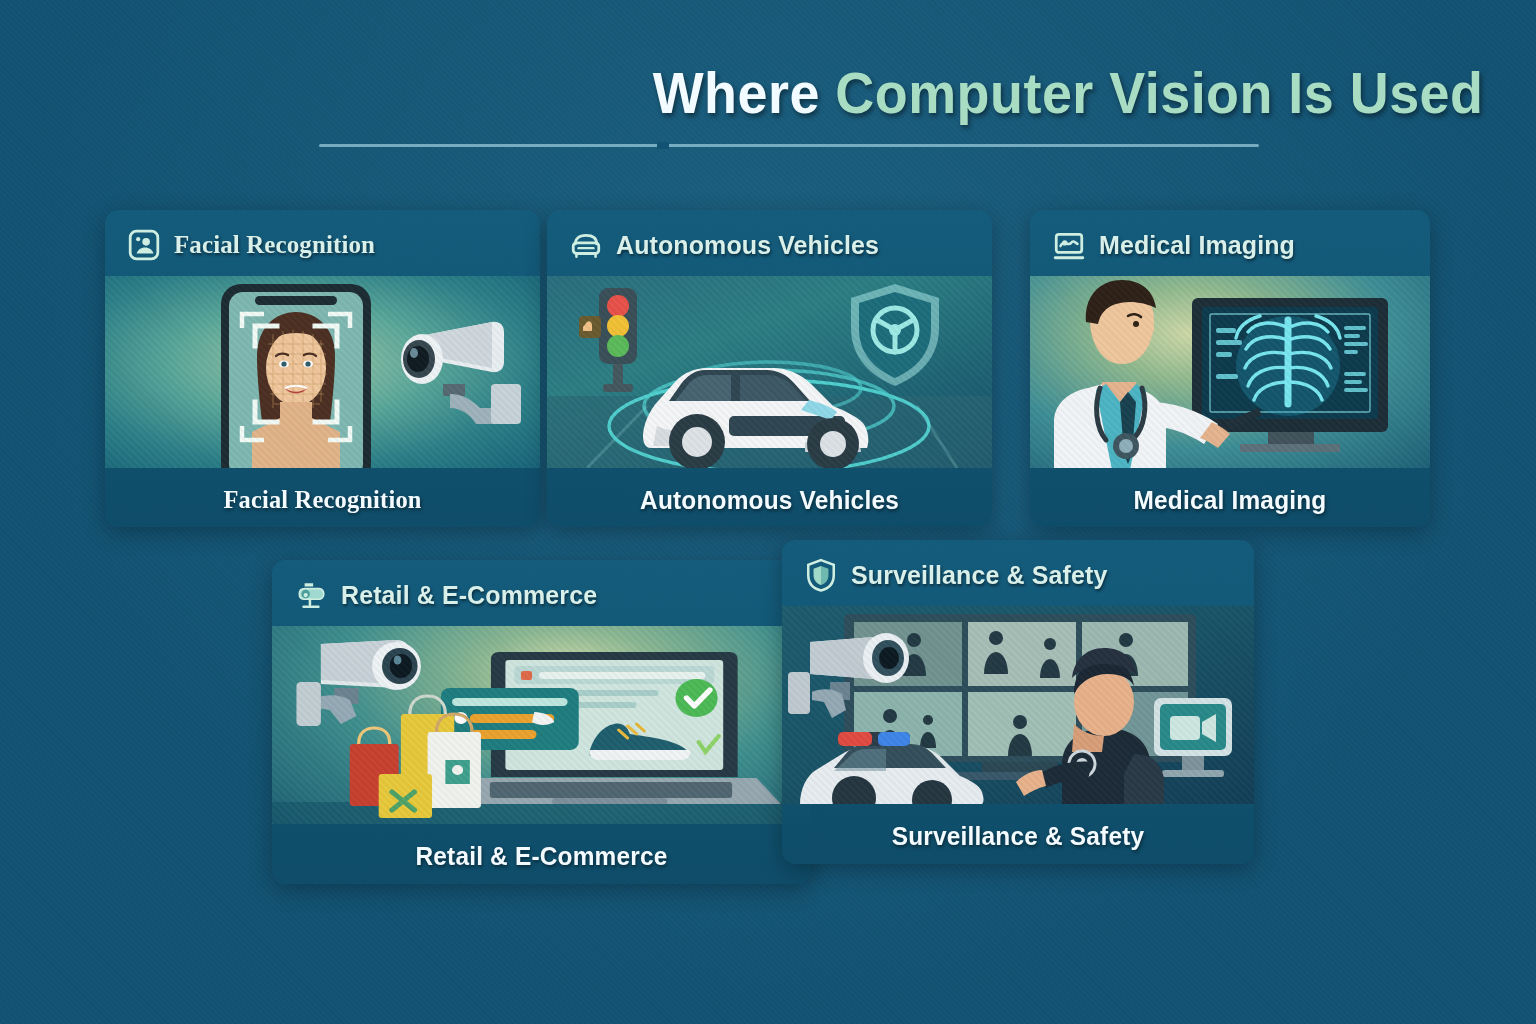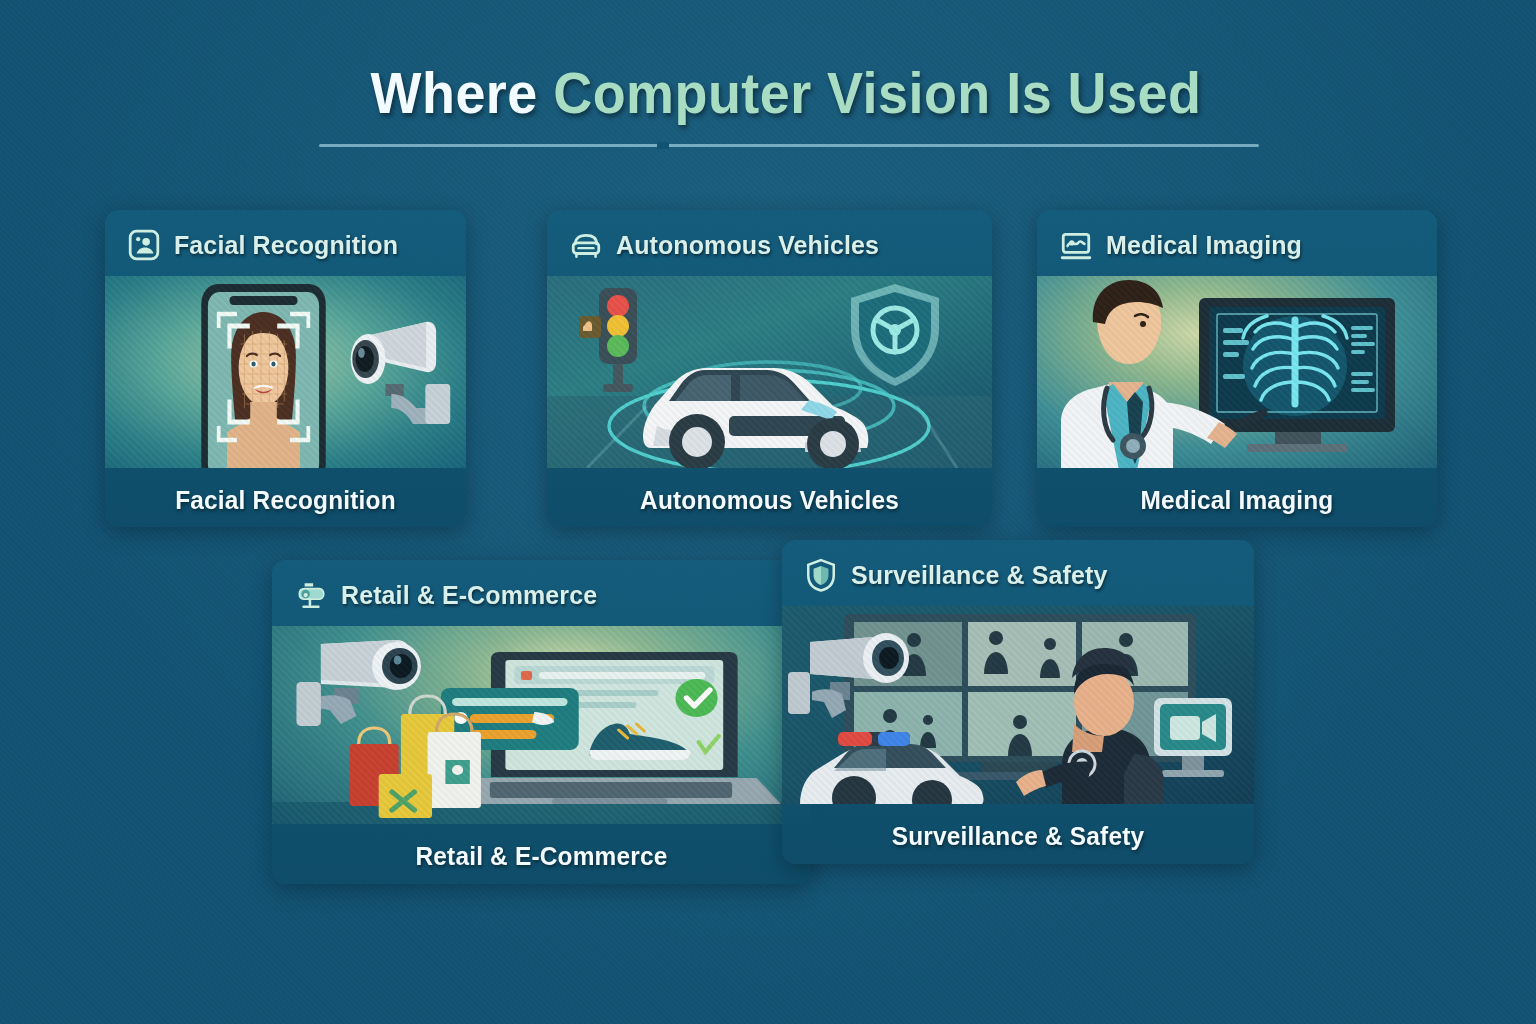--- a/index.html
+++ b/index.html
@@ -13,21 +13,21 @@
   
   .bg-texture{
     position:absolute; inset:0;
     background-image:
       repeating-linear-gradient(45deg, rgba(255,255,255,.012) 0 2px, rgba(0,0,0,.012) 2px 4px),
       radial-gradient(ellipse at 50% 30%, rgba(60,140,170,.22), rgba(0,0,0,0) 70%);
     pointer-events:none;
   }
 
   
-  .title-wrap{ position:absolute; left:0; right:0; top:64px; text-align:center;margin-left:36px; }
+  .title-wrap{ position:absolute; left:0; right:0; top:64px; text-align:right;margin-left:36px; }
   .title{
     font-family:"Liberation Sans", sans-serif;
     font-weight:700;
     font-size:58px;
     letter-spacing:.5px;
     line-height:1;
     transform:scaleX(.93);
     text-shadow:2px 3px 5px rgba(0,0,0,.45);
     white-space:nowrap;
   }
@@ -71,25 +71,25 @@
     font-weight:700;
     font-size:26px;
     letter-spacing:.2px;
     transform:scaleX(.94);
     text-shadow:1px 2px 4px rgba(0,0,0,.5);
     padding:17px 0 0 0;
     white-space:nowrap;
   }
 
   
-  #card-facial      { left:105px;  top:210px; width:361px; height:317px; }
+  #card-facial      { left:105px;  top:210px; width:435px; height:317px;font-family:Liberation Serif, serif; }
   #card-facial .art { height:192px; }
   #card-autonomous      { left:547px; top:210px; width:445px; height:317px; }
   #card-autonomous .art { height:192px; }
-  #card-medical      { left:1030px; top:210px; width:400px; height:317px;margin-left:7px; }
+  #card-medical      { left:1030px; top:210px; width:400px; height:317px; }
   #card-medical .art { height:192px; }
   
   #card-retail      { left:272px; top:560px; width:539px; height:324px; }
   #card-retail .art { height:198px; }
   #card-surveillance      { left:782px; top:540px; width:472px; height:324px; }
   #card-surveillance .art { height:198px; }
 
   
   .art-bg{ position:absolute; inset:0; }
   .grain{ position:absolute; inset:0;

